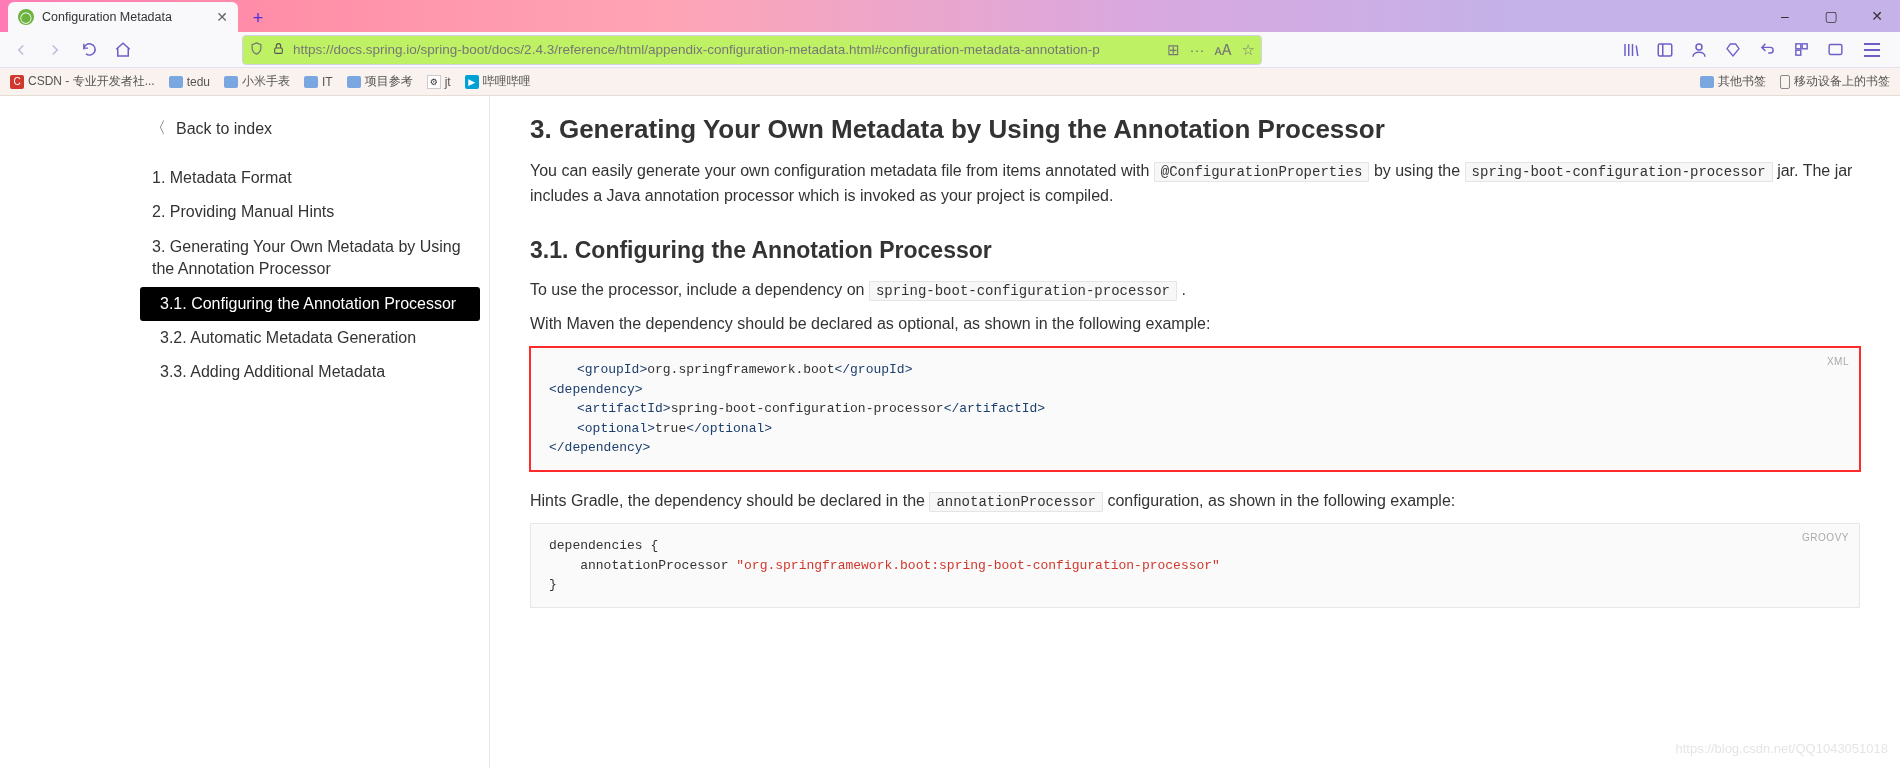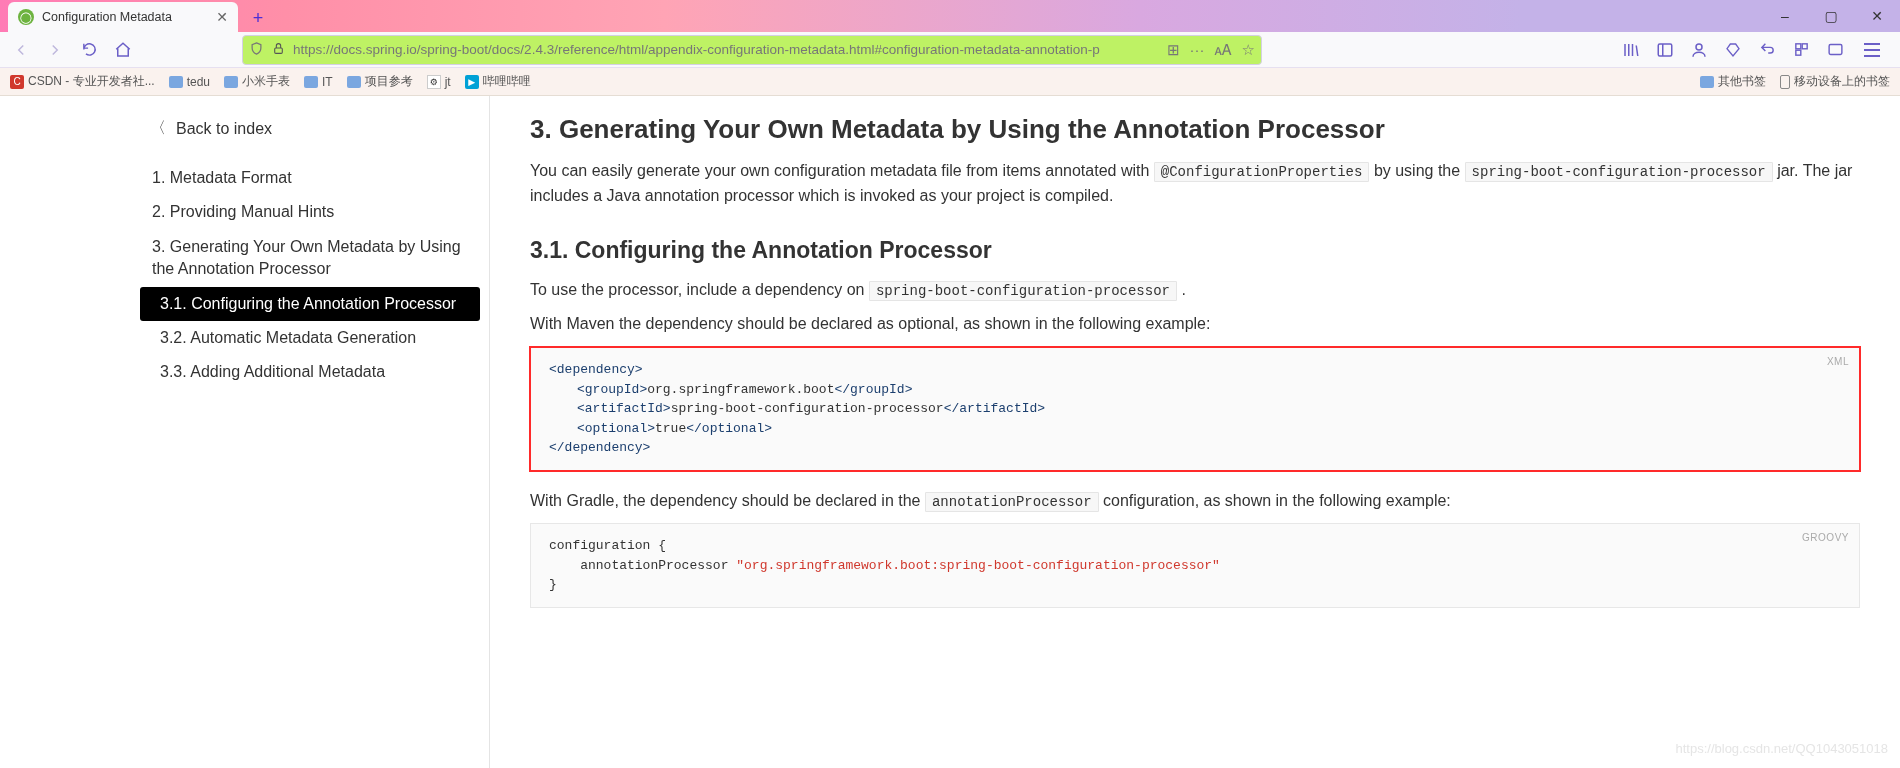--- a/index.html
+++ b/index.html
@@ -231,32 +231,32 @@
     </p>
     <h3>3.1. Configuring the Annotation Processor</h3>
     <p>
       <span>To use the processor, include a dependency on </span>
       <code class="inline-code">spring-boot-configuration-processor</code>
       <span> .</span>
     </p>
     <p>With Maven the dependency should be declared as optional, as shown in the following example:</p>
     <div class="codebox framed">
       <div class="lang">XML</div>
+      <div style="padding-left:28px;"><span class="tag-name">&lt;groupId&gt;</span><span class="tag-val">org.springframework.boot</span><span class="tag-name">&lt;/groupId&gt;</span></div>
       <div><span class="tag-name">&lt;dependency&gt;</span></div>
-      <div style="padding-left:28px;"><span class="tag-name">&lt;groupId&gt;</span><span class="tag-val">org.springframework.boot</span><span class="tag-name">&lt;/groupId&gt;</span></div>
       <div style="padding-left:28px;"><span class="tag-name">&lt;artifactId&gt;</span><span class="tag-val">spring-boot-configuration-processor</span><span class="tag-name">&lt;/artifactId&gt;</span></div>
       <div style="padding-left:28px;"><span class="tag-name">&lt;optional&gt;</span><span class="tag-val">true</span><span class="tag-name">&lt;/optional&gt;</span></div>
       <div><span class="tag-name">&lt;/dependency&gt;</span></div>
     </div>
     <p>
-      <span>With Gradle, the dependency should be declared in the </span>
+      <span>Hints Gradle, the dependency should be declared in the </span>
       <code class="inline-code">annotationProcessor</code>
       <span> configuration, as shown in the following example:</span>
     </p>
     <div class="codebox">
       <div class="lang">GROOVY</div>
-      <div><span>configuration {</span></div>
+      <div><span>dependencies {</span></div>
       <div><span style="white-space:pre;">    annotationProcessor </span><span class="str">"org.springframework.boot:spring-boot-configuration-processor"</span></div>
       <div><span>}</span></div>
     </div>
   </div>
 </div>
 <div class="watermark">https://blog.csdn.net/QQ1043051018</div>
 
 </body></html>

